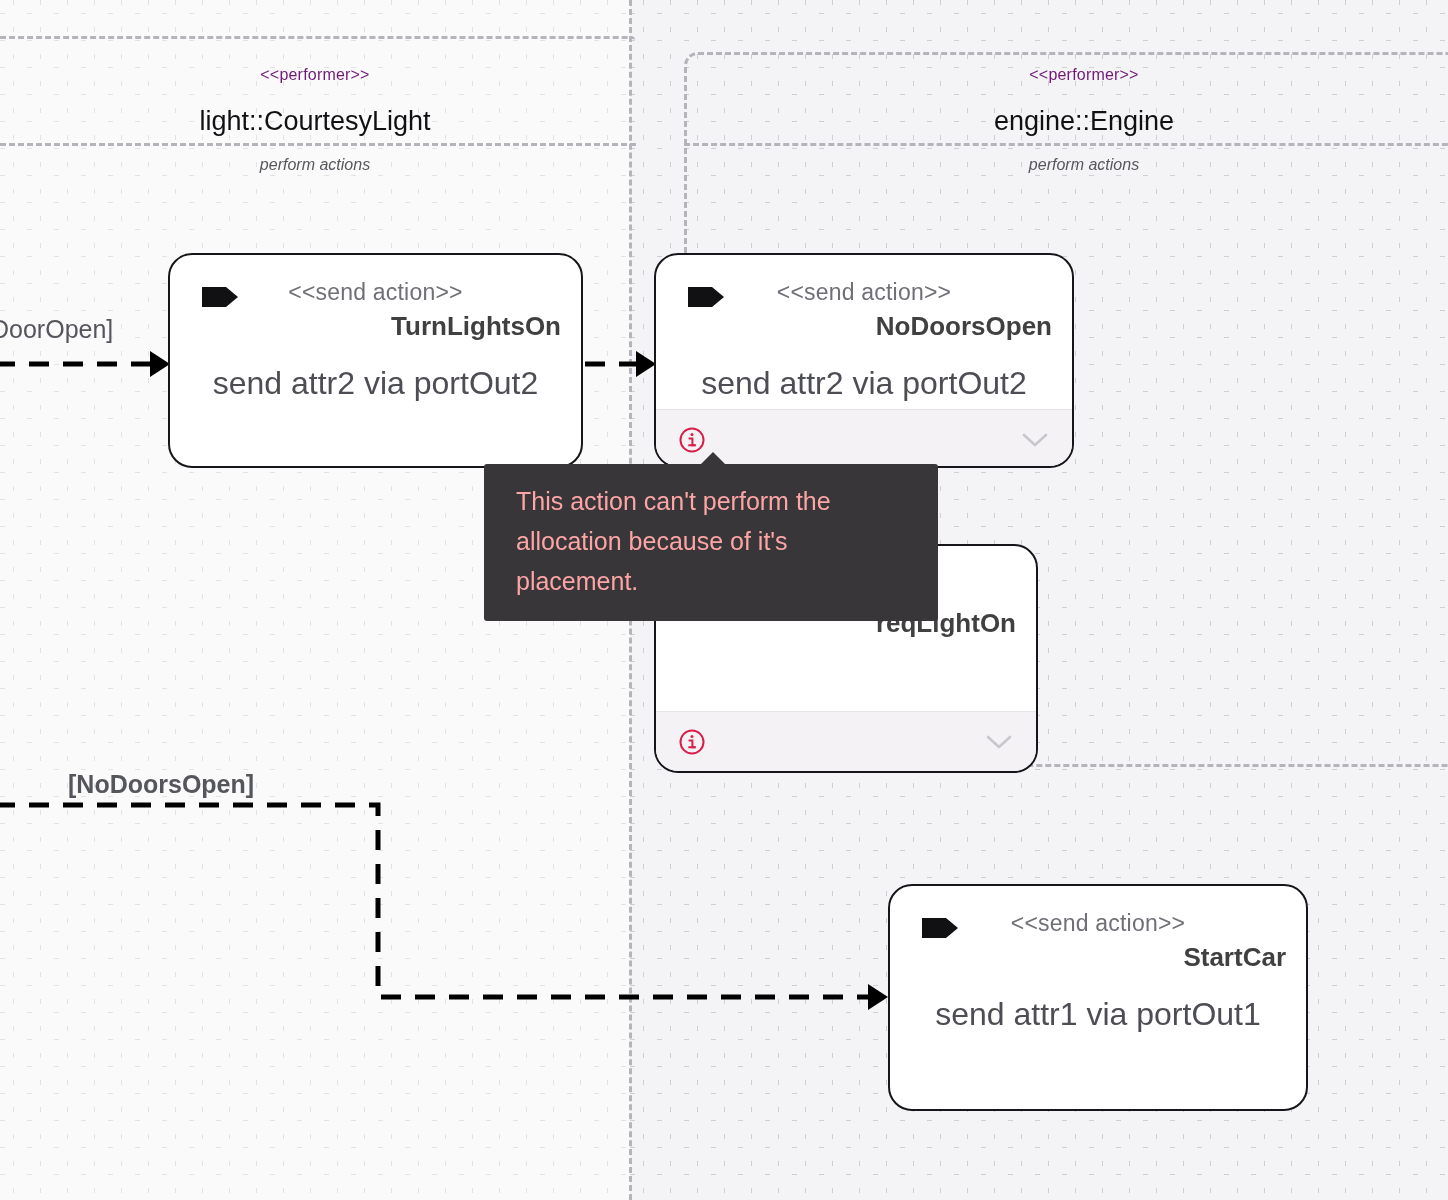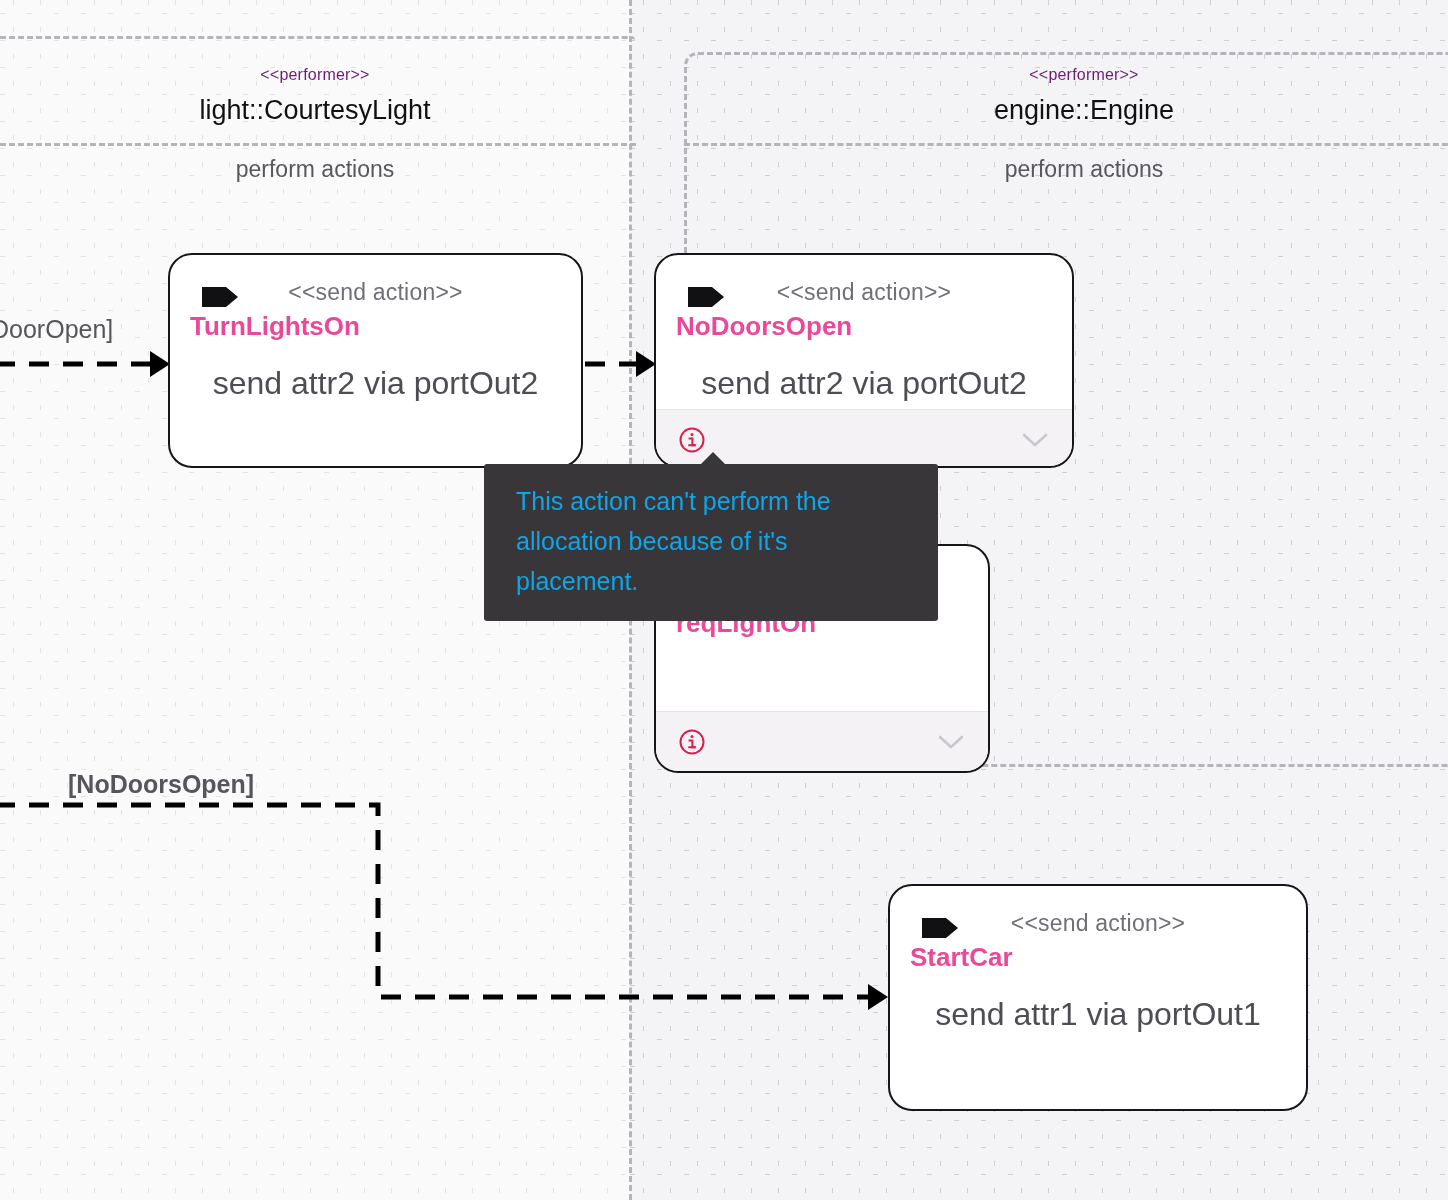--- a/index.html
+++ b/index.html
@@ -96,25 +96,27 @@
     font-size: 16px;
     color: #701a75;
     line-height: 34px;
     letter-spacing: .2px;
   }
   .lane-name {
     display: block;
     font-size: 27px;
     color: #111114;
     line-height: 36px;
+    margin-top: 11px;
   }
   .lane-subtitle {
     position: absolute;
     text-align: center;
-    font-size: 23px;
+    font-style: italic;
+    font-size: 16px;
     color: #57575d;
   }
   .lane-subtitle.left  { left: 0;   width: 630px; top: 156px; }
   .lane-subtitle.right { left: 684px; width: 800px; top: 156px; }
 
   
   .node {
     position: absolute;
     background: #ffffff;
     border: 2.5px solid #15151a;
@@ -144,23 +146,23 @@
   .node-stereotype {
     font-size: 23px;
     color: #6f6f76;
     line-height: 30px;
     text-align: center;
     letter-spacing: .2px;
   }
   .node-title {
     font-size: 26px;
     font-weight: bold;
-    color: #ec4899;
+    color: #404040;
     line-height: 34px;
-    text-align: left;
+    text-align: right;
     margin-top: 2px;
   }
   .node-detail {
     font-size: 32px;
     color: #4d4d54;
     line-height: 32px;
     text-align: center;
     margin-top: 24px;
   }
   .node-footer {
@@ -172,21 +174,21 @@
     align-items: center;
     justify-content: space-between;
     padding: 0 22px 0 22px;
   }
   .info-icon { width: 28px; height: 28px; display: block; cursor: pointer; }
   .chevron   { width: 30px; height: 18px; display: block; cursor: pointer; }
 
   
   #node-turnlightson { left: 168px; top: 253px; width: 415px; height: 215px; }
   #node-switchledon  { left: 654px; top: 253px; width: 420px; height: 215px; }
-  #node-reqlighton   { left: 654px; top: 544px; width: 336px; height: 229px; }
+  #node-reqlighton   { left: 654px; top: 544px; width: 384px; height: 229px; }
   #node-startcar     { left: 888px; top: 884px; width: 420px; height: 227px; }
 
   
   #node-reqlighton .node-body { padding-top: 58px; }
 
   
   .edges {
     position: absolute;
     inset: 0;
     pointer-events: none;
@@ -207,21 +209,21 @@
     position: absolute;
     left: 484px;
     top: 464px;
     width: 454px;
     background: #393639;
     border-radius: 3px;
     padding: 17px 32px 20px 32px;
     z-index: 40;
   }
   #tooltip .tip-text {
-    color: #0ea5e9;
+    color: #fca5a5;
     font-size: 25px;
     line-height: 40px;
   }
   #tooltip .tip-arrow {
     position: absolute;
     top: -12px;
     left: 216px;
     width: 0; height: 0;
     border-left: 13px solid transparent;
     border-right: 13px solid transparent;

